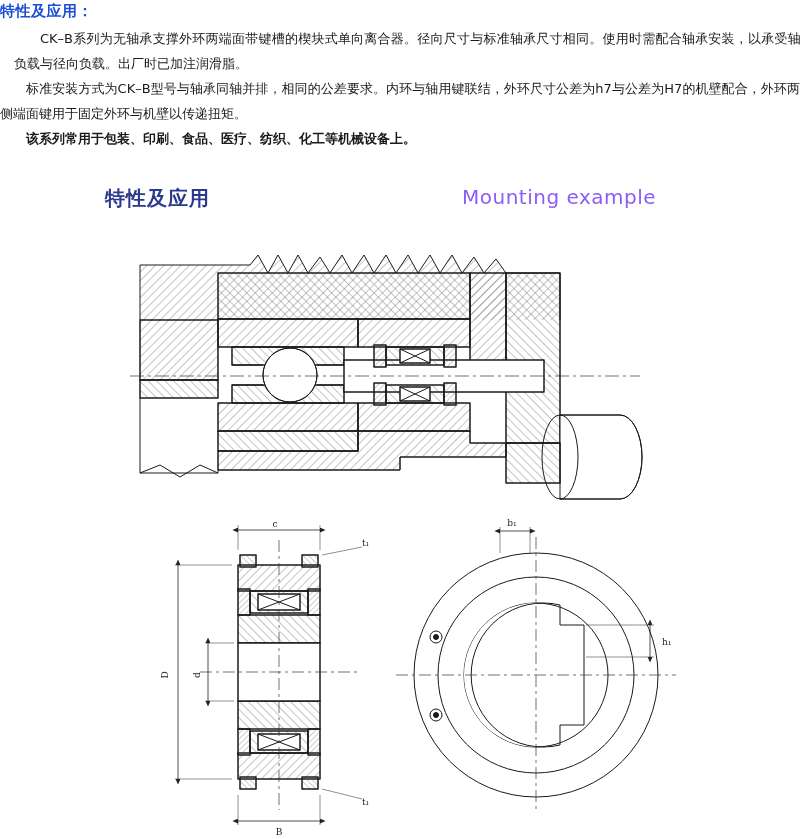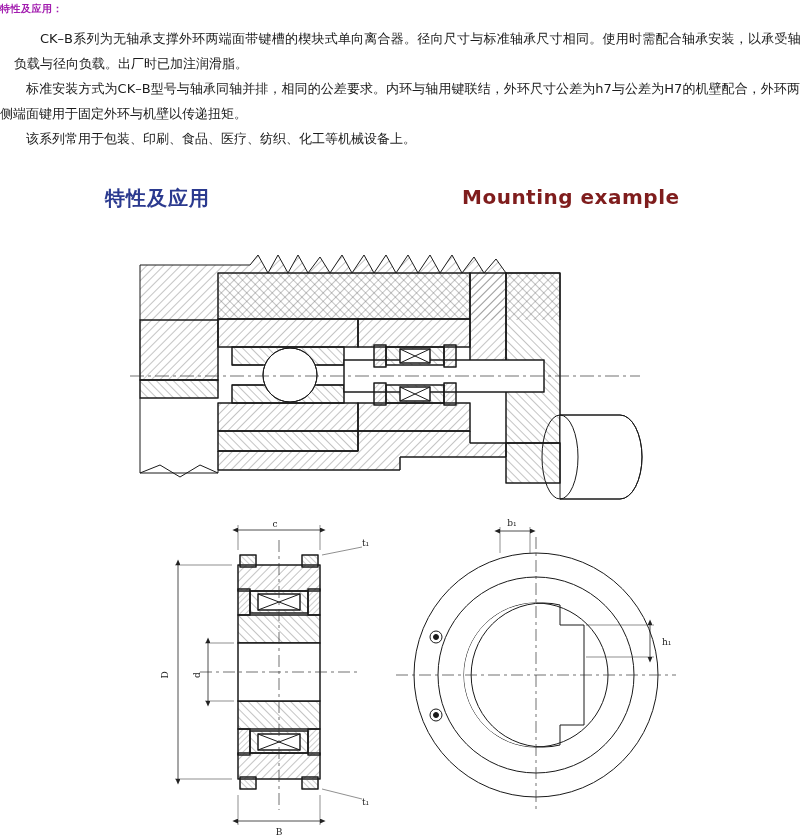--- a/index.html
+++ b/index.html
@@ -17,56 +17,56 @@
   }
   .page {
     position: relative;
     width: 800px;
     height: 839px;
   }
   .section-heading {
     position: absolute;
     left: 0px;
     top: 2px;
-    font-size: 10px;
+    font-size: 15px;
     font-weight: bold;
-    color: #a21caf;
+    color: #1d4ed8;
     letter-spacing: 0.5px;
     text-align: center;
   }
   .body-text {
     position: absolute;
     left: 0px;
     width: 800px;
     font-size: 13px;
     line-height: 25px;
     color: #1a1a1a;
     text-align: justify;
   }
   .para1 { top: 26px; padding-left: 14px; }
   .para2 { top: 76px; }
-  .para3 { top: 126px; }
+  .para3 { top: 126px; font-weight: bold; }
   .indent { display: inline-block; width: 26px; }
 
   .title-cn {
     position: absolute;
     left: 105px;
     top: 185px;
     font-size: 20px;
     font-weight: bold;
     color: #2b3a8f;
     letter-spacing: 1px;
   }
   .title-en {
     position: absolute;
     left: 462px;
     top: 185px;
     font-size: 20px;
-    font-weight: bold;
-    color: #7f1d1d;
+    font-weight: normal;
+    color: #8b5cf6;
     letter-spacing: 0.5px;
   }
 
   .figure-wrap {
     position: absolute;
     left: 0;
     top: 225px;
     width: 800px;
     height: 614px;
   }

